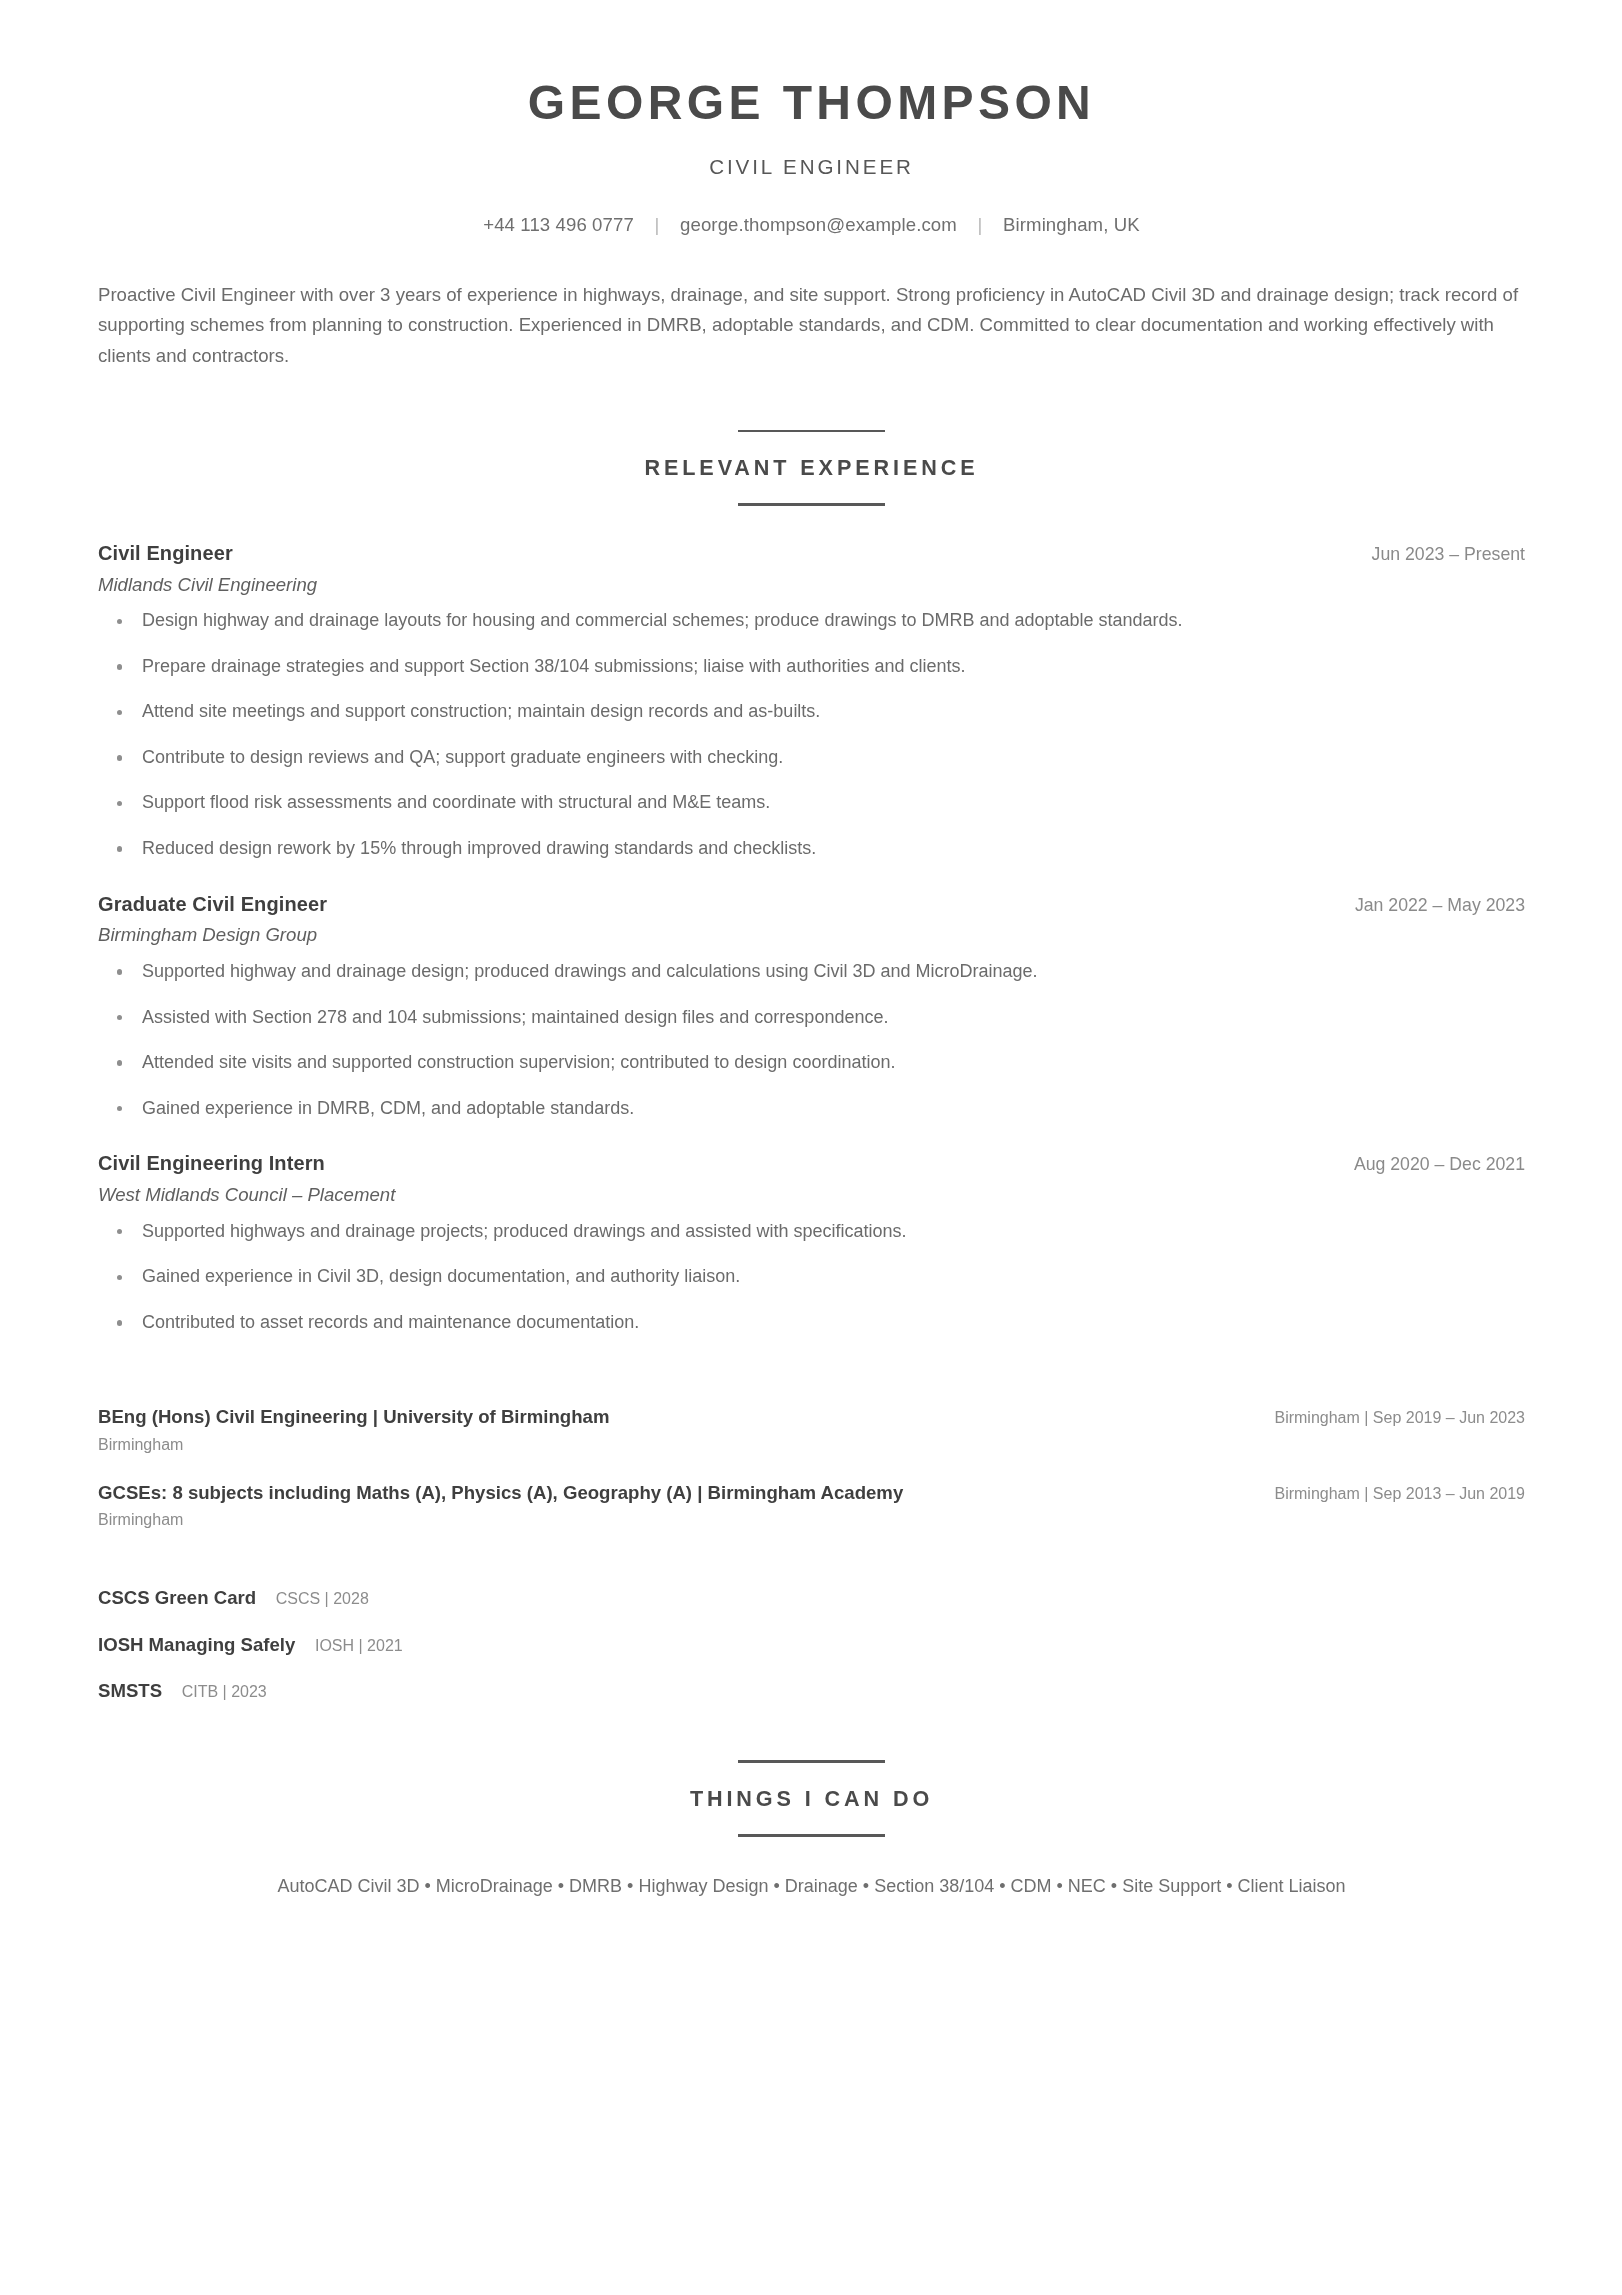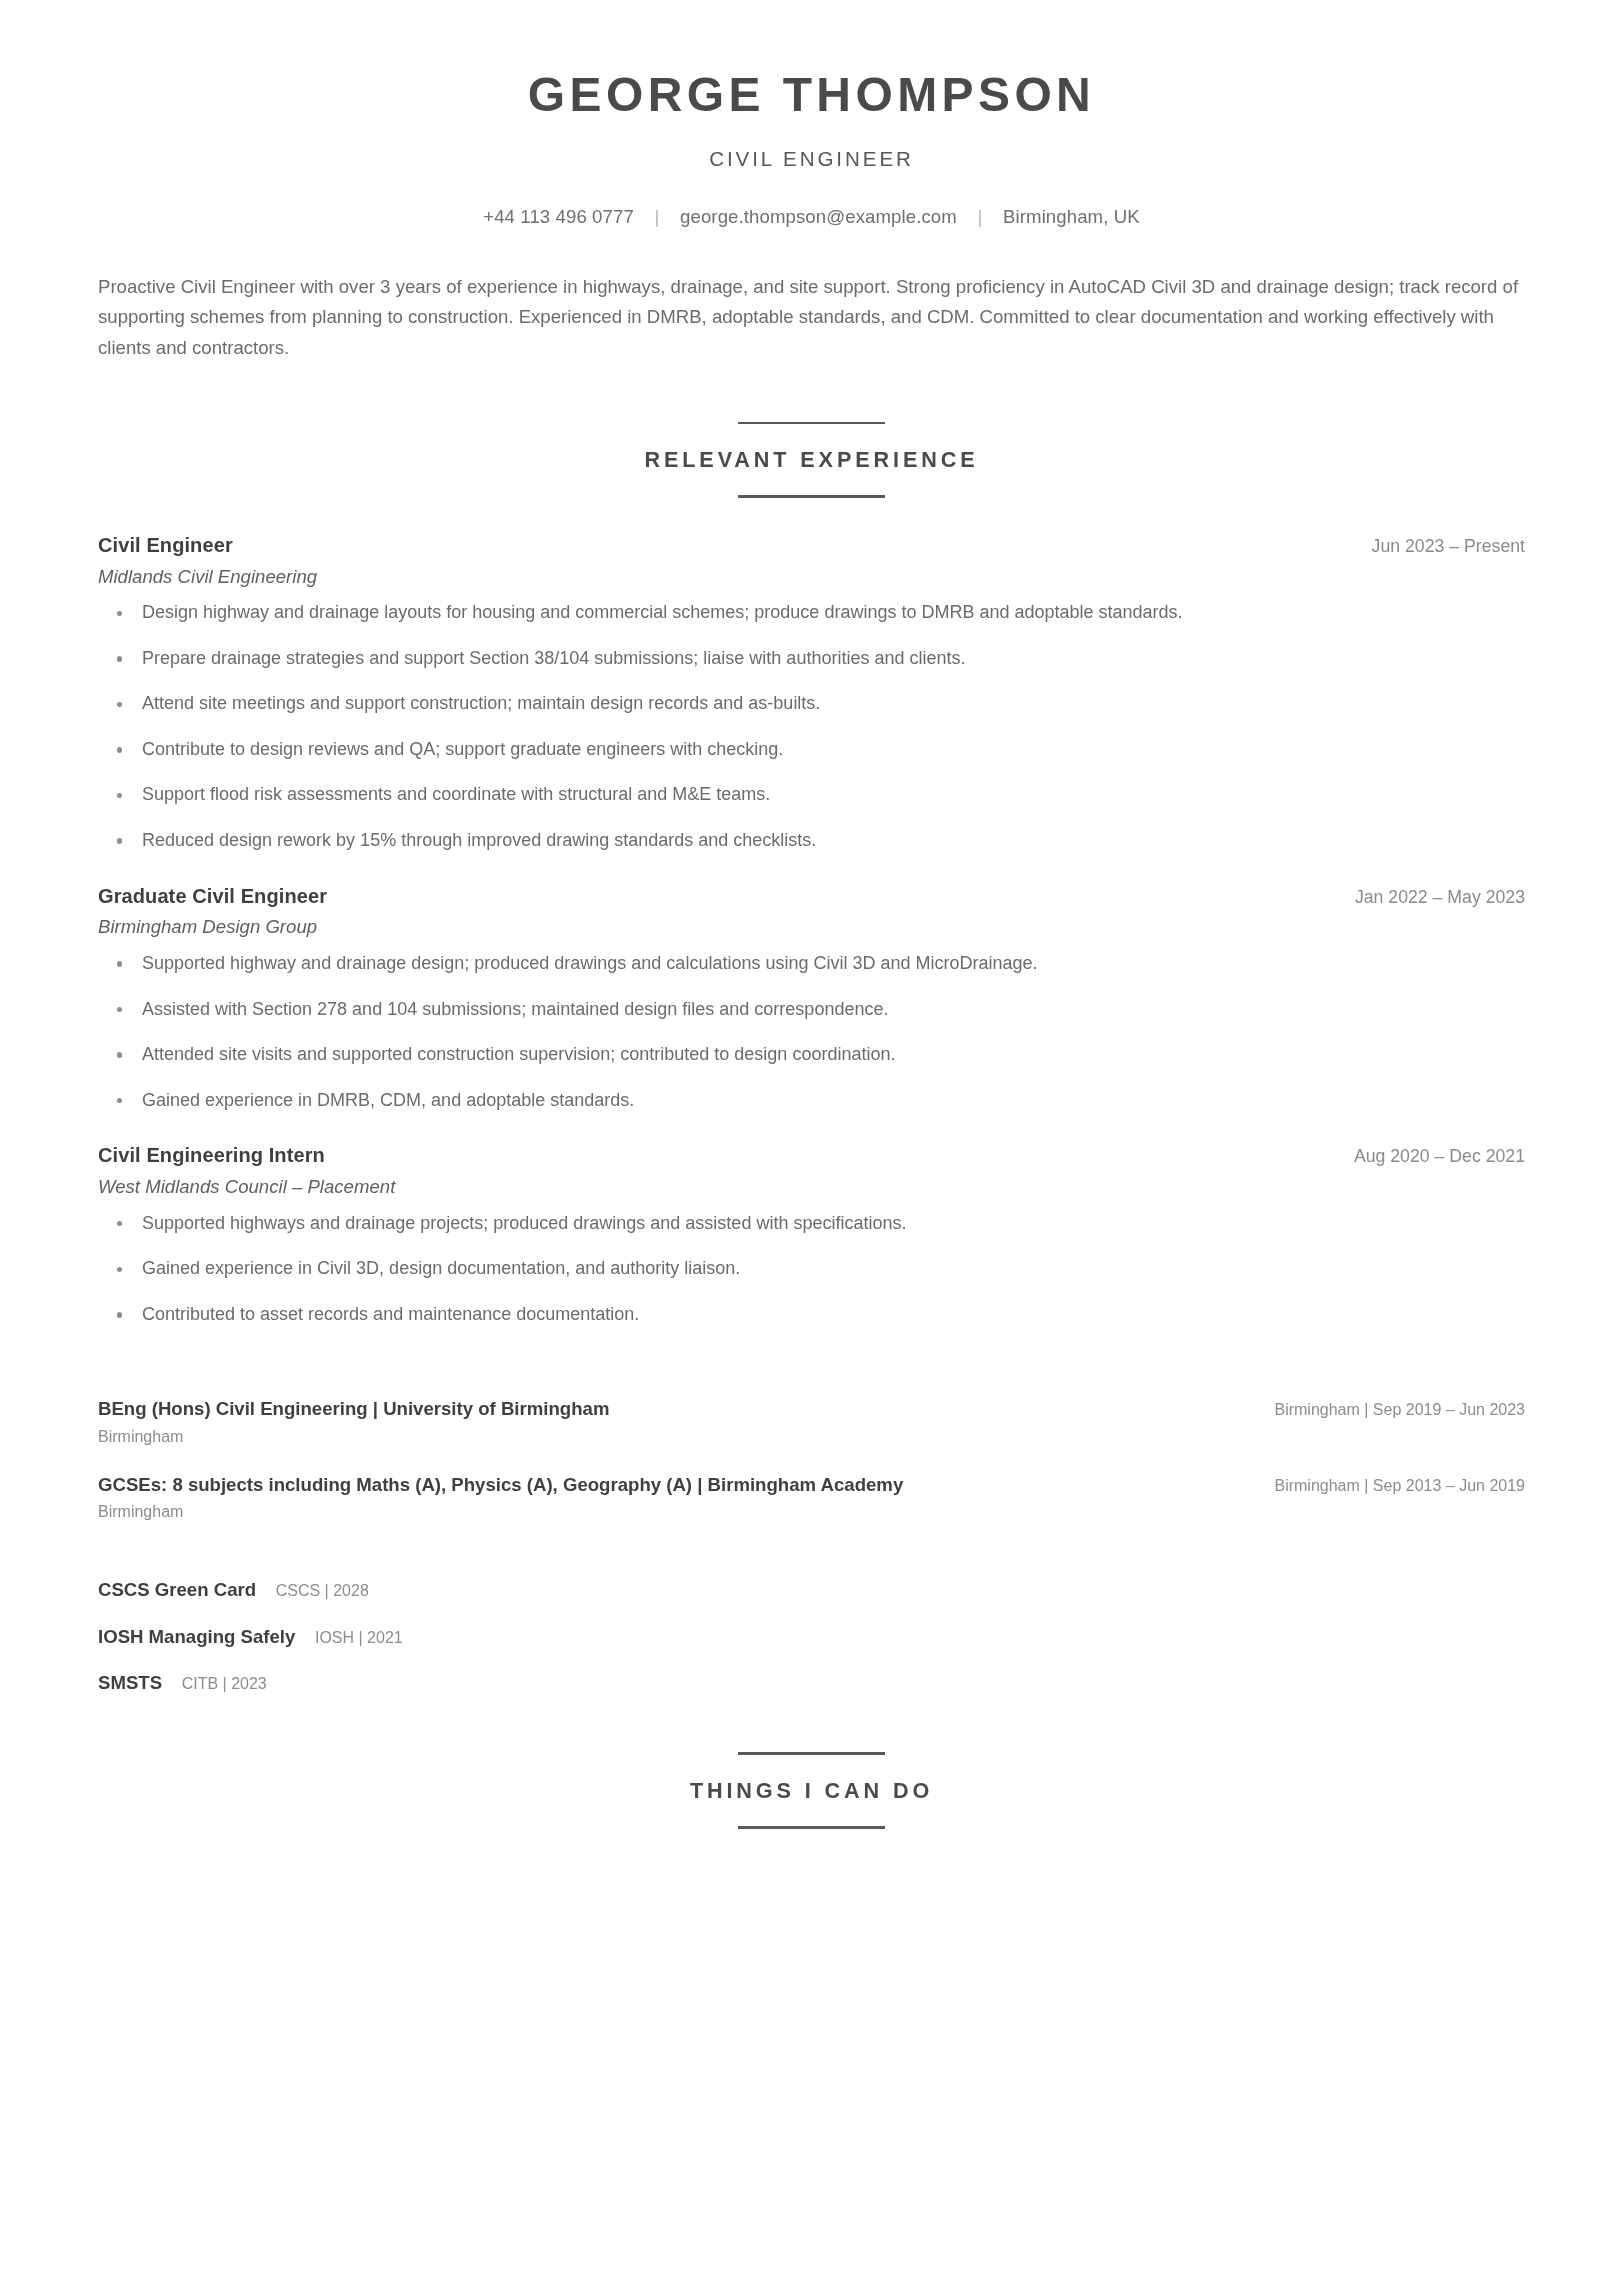--- a/index.html
+++ b/index.html
@@ -15,21 +15,21 @@
   .page {
     width: 1623px;
     min-height: 2295px;
     background: #ffffff;
     box-sizing: border-box;
     padding: 0;
     position: relative;
   }
   .inner {
     width: 1427px;
-    margin: 0 auto;
+    margin: 8px auto;
     padding-top: 69px;
   }
 
   
   .name {
     text-align: center;
     font-size: 48px;
     font-weight: 700;
     letter-spacing: 4.4px;
     color: #4a4a4a;
@@ -302,16 +302,17 @@
     </div>
 
     <div class="block-gap-xl"></div>
 
     <div class="section-head">
       <span class="rule"></span>
       <span class="stitle">THINGS I CAN DO</span>
       <span class="rule"></span>
     </div>
 
+    <div class="skills-line">AutoCAD Civil 3D • MicroDrainage • DMRB • Highway Design • Drainage • Section 38/104 • CDM • NEC • Site Support • Client Liaison</div>
 
   </div>
 </div>
 
 
 </body></html>

